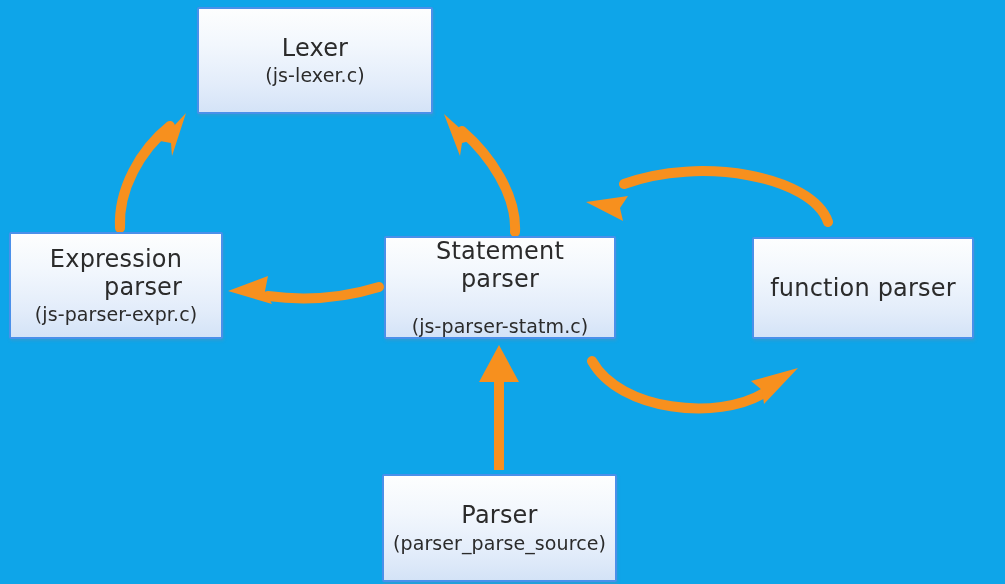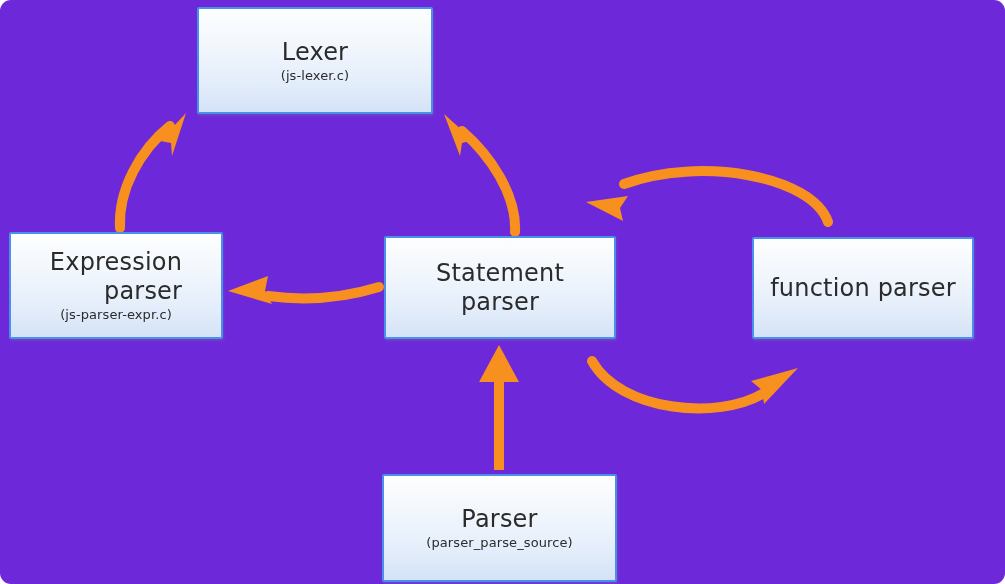--- a/index.html
+++ b/index.html
@@ -10,22 +10,21 @@
   body {
     width: 1005px;
     height: 584px;
     font-family: "DejaVu Sans", sans-serif;
     overflow: hidden;
   }
   #diagram {
     position: relative;
     width: 1005px;
     height: 584px;
-    background: #6d28d9;
-    border-radius: 11px;
+    background: #0ea5e9;
   }
   #arrow-layer {
     position: absolute;
     left: 0;
     top: 0;
     width: 1005px;
     height: 584px;
     pointer-events: none;
   }
   .node {
@@ -43,21 +42,21 @@
     color: #2b2b2b;
     z-index: 2;
   }
   .node .title {
     font-size: 24px;
     line-height: 1.18;
     letter-spacing: 0.2px;
     white-space: pre-line;
   }
   .node .subtitle {
-    font-size: 13px;
+    font-size: 19px;
     line-height: 1.2;
     letter-spacing: 0.1px;
     margin-top: 2px;
   }
 
   
   #node-lexer     { left: 197px; top: 7px;   width: 236px; height: 107px; }
   #node-expr      { left: 9px;   top: 232px; width: 214px; height: 107px; text-align: right; }
   #node-statement { left: 384px; top: 236px; width: 232px; height: 103px; gap: 20px; }
   #node-function  { left: 752px; top: 237px; width: 222px; height: 102px; }
@@ -108,20 +107,21 @@
 
   <div class="node" id="node-expr">
     <div class="title">Expression
 parser</div>
     <div class="subtitle">(js-parser-expr.c)</div>
   </div>
 
   <div class="node" id="node-statement">
     <div class="title">Statement
 parser</div>
+    <div class="subtitle">(js-parser-statm.c)</div>
   </div>
 
   <div class="node" id="node-function">
     <div class="title">function parser</div>
   </div>
 
   <div class="node" id="node-parser">
     <div class="title">Parser</div>
     <div class="subtitle">(parser_parse_source)</div>
   </div>

